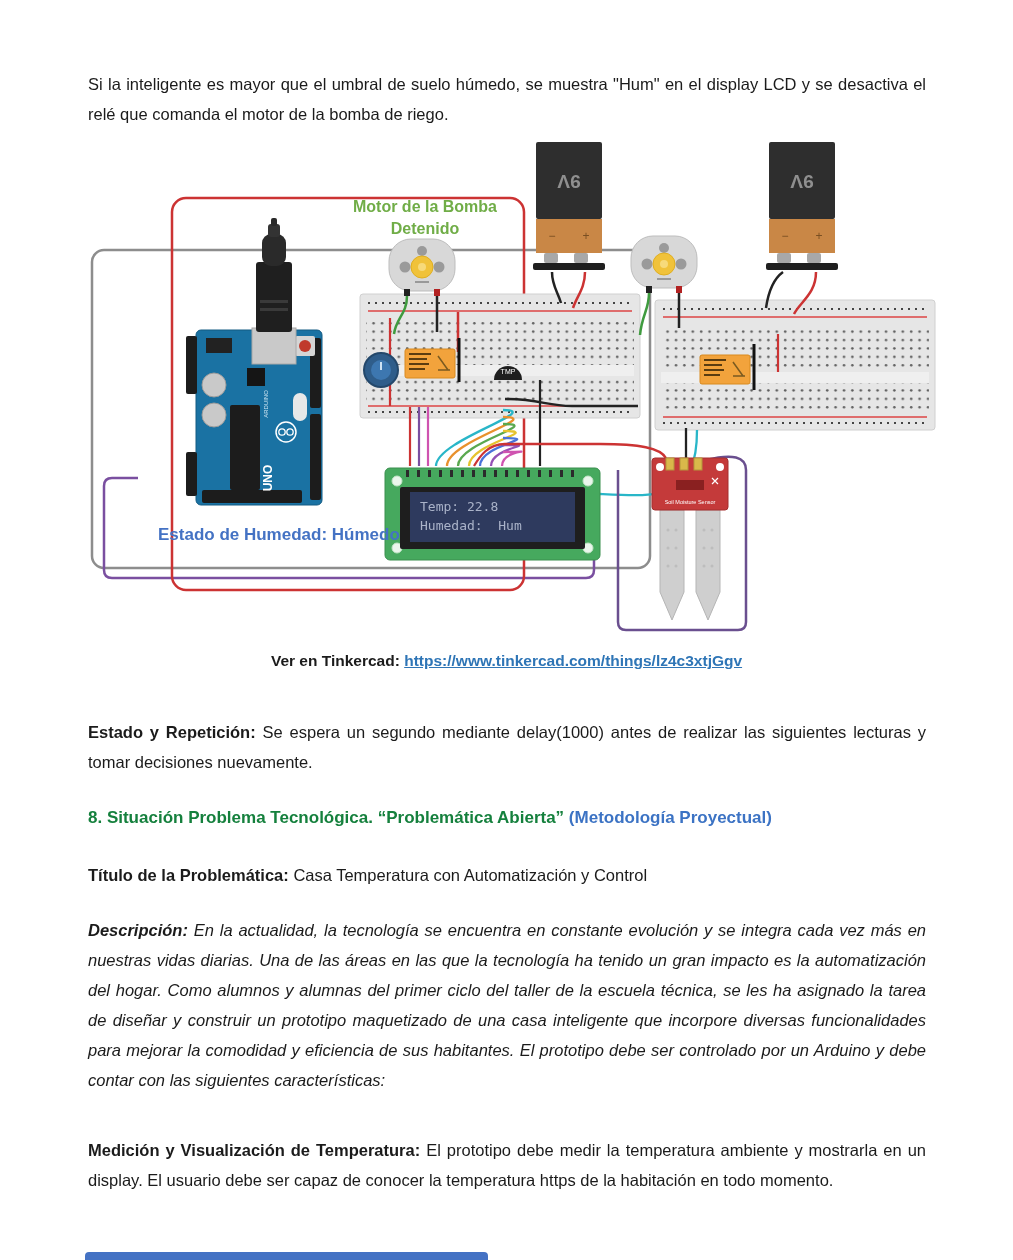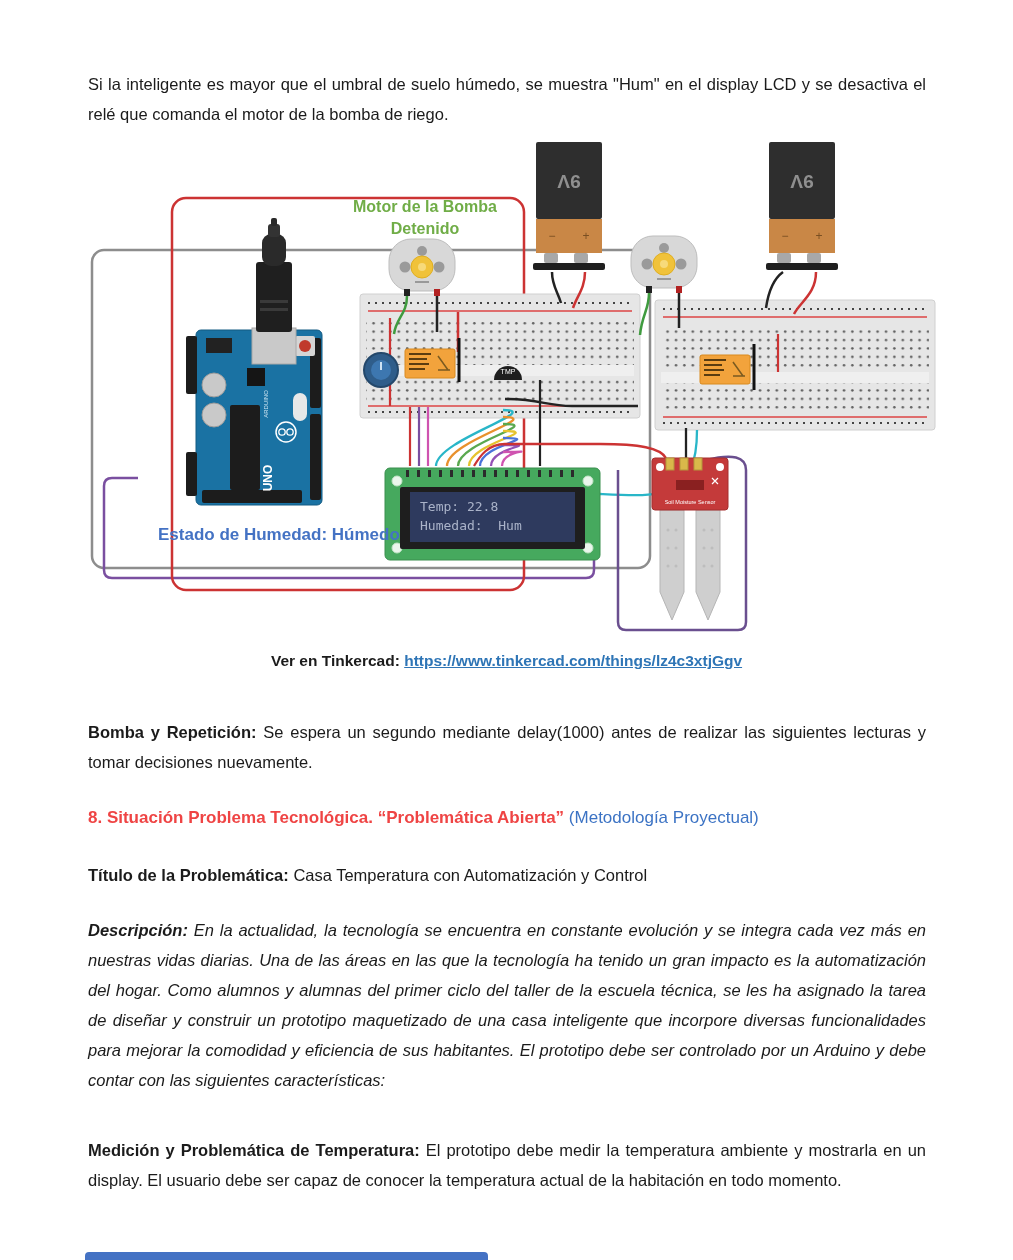--- a/index.html
+++ b/index.html
@@ -2,22 +2,22 @@
 <html><head>
 <meta charset="utf-8">
 <style>
   html,body{margin:0;padding:0;background:#ffffff;}
   body{width:1013px;height:1260px;position:relative;font-family:"Liberation Sans",sans-serif;color:#1b1b1b;}
   .para{position:absolute;left:88px;width:838px;font-size:16.5px;line-height:30px;text-align:justify;}
   .para b{font-weight:bold;}
   #intro{top:52px;}
   #espera{top:700px;}
   #heading{top:786px;text-align:left;font-size:17px;}
-  #heading .hb{font-weight:bold;color:#ef4444;text-align:center;}
-  #heading .hr{color:#3c73c4;font-weight:normal;margin-top:12px;}
+  #heading .hb{font-weight:bold;color:#15803d;text-align:center;}
+  #heading .hr{color:#3c73c4;font-weight:bold;margin-top:12px;}
   #titulo{top:843px;text-align:left;}
   #descripcion{top:898px;font-style:italic;}
   #medicion{top:1118px;}
   #diagram{position:absolute;left:0;top:130px;width:1013px;height:508px;}
   #caption{position:absolute;left:0;top:652px;width:1013px;text-align:center;font-size:15.5px;font-weight:bold;}
   #caption a{color:#2e75b6;text-decoration:underline;font-weight:bold;}
   #bluebar{position:absolute;left:85px;top:1252px;width:403px;height:8px;background:#4472c4;border-radius:4px 4px 0 0;}
   svg text{user-select:none;}
   .lcdtxt{font-family:"DejaVu Sans Mono",monospace;white-space:pre;}
 </style>
@@ -256,23 +256,23 @@
   <text x="425" y="212" font-size="16" font-weight="bold" fill="#70ad47" text-anchor="middle" font-family="Liberation Sans, sans-serif">Motor de la Bomba</text>
   <text x="425" y="234" font-size="16" font-weight="bold" fill="#70ad47" text-anchor="middle" font-family="Liberation Sans, sans-serif">Detenido</text>
   <text x="158" y="540" font-size="17" font-weight="bold" fill="#4472c4" font-family="Liberation Sans, sans-serif">Estado de Humedad: Húmedo</text>
 </svg>
 </div>
 
 <div id="caption">
   <span>Ver en Tinkercad: </span><a href="#">https://www.tinkercad.com/things/lz4c3xtjGgv</a>
 </div>
 
-<p class="para" id="espera"><b>Bomba y Repetición:</b><span> Se espera un segundo mediante delay(1000) antes de realizar las siguientes lecturas y tomar decisiones nuevamente.</span></p>
+<p class="para" id="espera"><b>Estado y Repetición:</b><span> Se espera un segundo mediante delay(1000) antes de realizar las siguientes lecturas y tomar decisiones nuevamente.</span></p>
 
 <p class="para" id="heading"><span class="hb">8. Situación Problema Tecnológica. “Problemática Abierta”</span><span class="hr"> (Metodología Proyectual)</span></p>
 
 <p class="para" id="titulo"><b>Título de la Problemática:</b><span> Casa Temperatura con Automatización y Control</span></p>
 
 <p class="para" id="descripcion"><b>Descripción:</b><span> En la actualidad, la tecnología se encuentra en constante evolución y se integra cada vez más en nuestras vidas diarias. Una de las áreas en las que la tecnología ha tenido un gran impacto es la automatización del hogar. Como alumnos y alumnas del primer ciclo del taller de la escuela técnica, se les ha asignado la tarea de diseñar y construir un prototipo maquetizado de una casa inteligente que incorpore diversas funcionalidades para mejorar la comodidad y eficiencia de sus habitantes. El prototipo debe ser controlado por un Arduino y debe contar con las siguientes características:</span></p>
 
-<p class="para" id="medicion"><b>Medición y Problemática de Temperatura:</b><span> El prototipo debe medir la temperatura ambiente y mostrarla en un display. El usuario debe ser capaz de conocer la temperatura actual de la habitación en todo momento.</span></p>
+<p class="para" id="medicion"><b>Medición y Visualización de Temperatura:</b><span> El prototipo debe medir la temperatura ambiente y mostrarla en un display. El usuario debe ser capaz de conocer la temperatura https de la habitación en todo momento.</span></p>
 
 <div id="bluebar"></div>
 
 </body></html>

